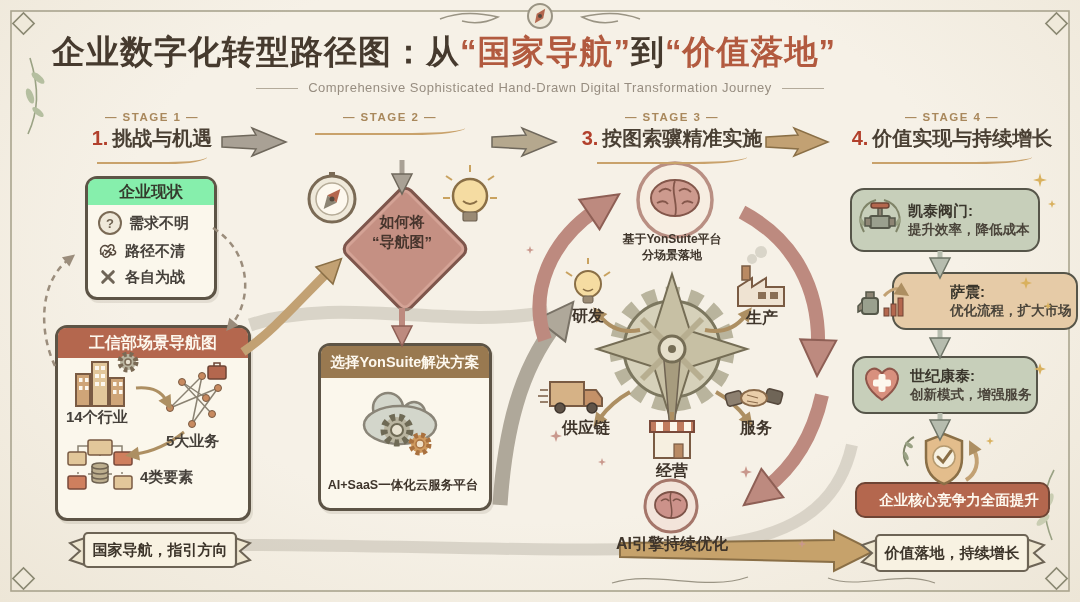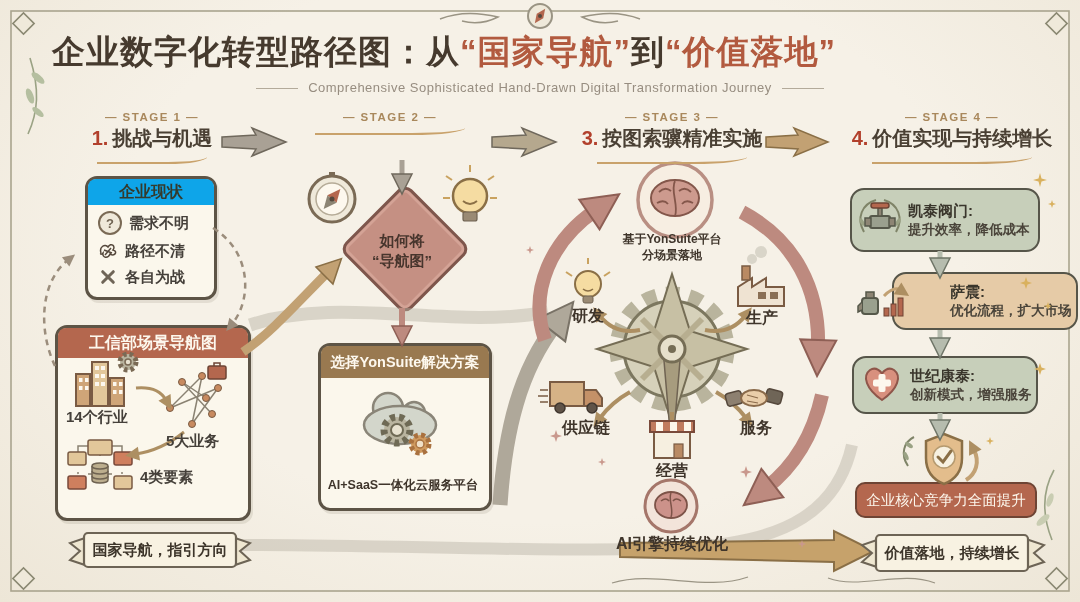--- a/index.html
+++ b/index.html
@@ -17,44 +17,44 @@
     border-top:1.5px solid #b3aa9a;vertical-align:middle;margin:0 10px;}
   
   .stage{width:240px;text-align:center;}
   .stage .tag{font-size:11.5px;font-weight:bold;color:#a9885c;letter-spacing:1.5px;}
   .stage .lbl{font-size:20px;font-weight:bold;color:#4a4034;margin-top:2px;white-space:nowrap;}
   .stage .lbl .num{color:#b2402c;margin-right:4px;}
   .curve{height:9px;border-bottom:2.5px solid #c9a26b;border-radius:0 0 55%/100% 55%;margin:1px auto 0;}
   
   .panel{border:3px solid #5d5446;border-radius:12px;background:#fbf7ec;box-shadow:2px 3px 0 rgba(90,80,60,.12);}
   .panel-head{border-radius:8px 8px 0 0;text-align:center;font-weight:bold;}
-  .head-sage{background:#0ea5e9;color:#343b2d;font-size:16px;line-height:26px;}
+  .head-sage{background:#86efac;color:#343b2d;font-size:16px;line-height:26px;}
   .head-terra{background:#b4674e;color:#fdf8ee;font-size:16px;line-height:30px;}
   .head-brown{background:#997950;color:#fdf8ee;font-size:14.5px;line-height:32px;}
   .s-item{display:flex;align-items:center;gap:7px;margin:6px 0 0 10px;font-size:15px;font-weight:bold;color:#45403a;}
   .q-badge{display:inline-flex;width:20px;height:20px;border:2px solid #7a6a55;border-radius:50%;
     background:#efe9da;align-items:center;justify-content:center;font-size:13px;font-weight:bold;color:#6f6352;}
   .mini-lbl{position:absolute;font-size:15px;font-weight:bold;color:#45403a;white-space:nowrap;}
   
   .diamond{left:358px;top:202px;width:88px;height:88px;background:#c59083;border:3px solid #7e564c;
     border-radius:10px;transform:rotate(45deg);box-shadow:inset 0 0 0 3px #d4a396;}
-  .diamond-text{left:332px;top:212px;width:140px;text-align:center;font-size:15px;font-weight:bold;color:#47352d;line-height:1.35;margin-top:19px;}
+  .diamond-text{left:332px;top:212px;width:140px;text-align:center;font-size:15px;font-weight:bold;color:#47352d;line-height:1.35;}
   
   .platform{left:562px;top:231px;width:220px;text-align:center;font-size:12px;font-weight:bold;color:#3f352b;line-height:1.35;}
   .scene{position:absolute;font-size:16px;font-weight:bold;color:#3f352b;text-align:center;white-space:nowrap;}
   .ai-cap{left:602px;top:534px;width:140px;text-align:center;font-size:16px;font-weight:bold;color:#3f352b;}
   
   .case{position:absolute;border:2.5px solid #565549;border-radius:14px;display:flex;align-items:center;}
   .case .txt{margin-left:56px;line-height:1.3;}
   .case .nm{font-size:15px;font-weight:bold;color:#3a362c;}
   .case .ds{font-size:13.5px;font-weight:bold;color:#4a443a;}
   .bg-sage{background:#c7cfba;}
   .bg-tan{background:#e6cba7;}
   .result{left:855px;top:482px;width:178px;height:32px;background:#b4674e;border:2.5px solid #6e4434;border-radius:10px;
-    display:flex;align-items:center;justify-content:center;font-size:14.5px;font-weight:normal;color:#fdf8ee;white-space:nowrap;}
+    display:flex;align-items:center;justify-content:center;font-size:14.5px;font-weight:bold;color:#fdf8ee;white-space:nowrap;padding-left:13px;}
   
   .banner-text{position:absolute;font-size:15px;font-weight:bold;color:#3d352a;text-align:center;white-space:nowrap;}
   .solution-cap{left:322px;top:477px;width:162px;text-align:center;font-size:12.5px;font-weight:bold;color:#3f352b;white-space:nowrap;}
 </style>
 </head>
 <body>
 
 <div class="canvas">
 
   <svg class="abs" style="left:0;top:0;z-index:1" width="1080" height="602" viewBox="0 0 1080 602">

